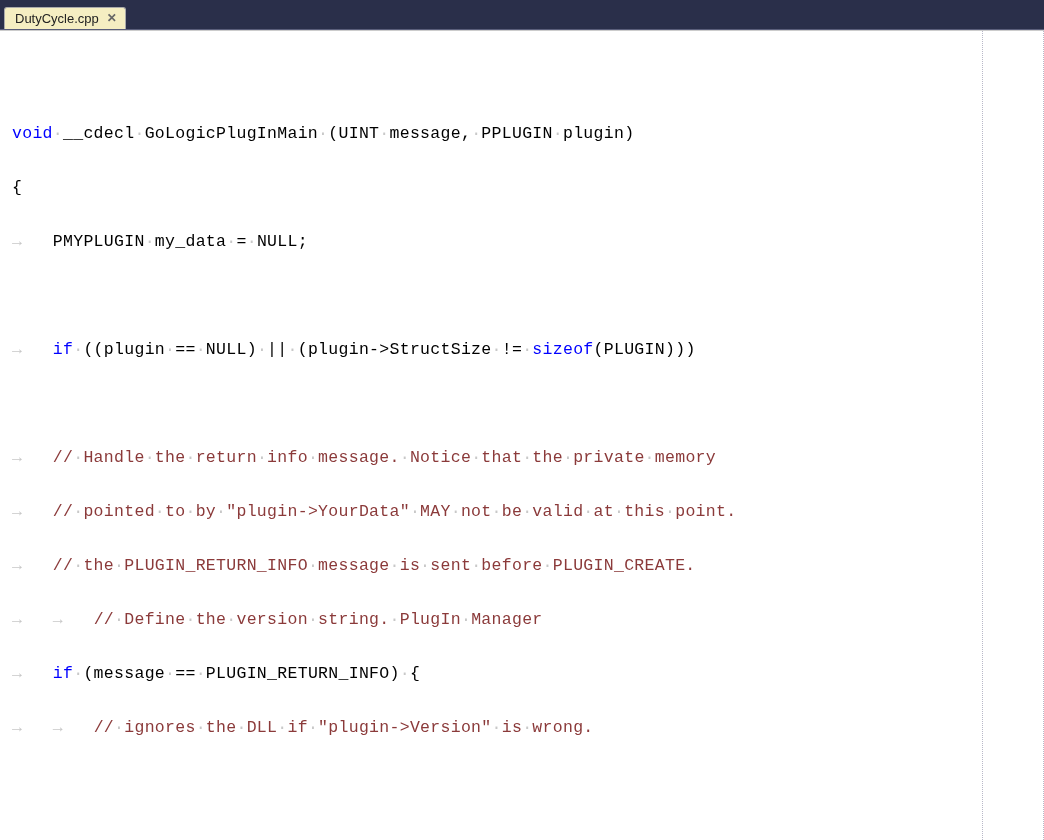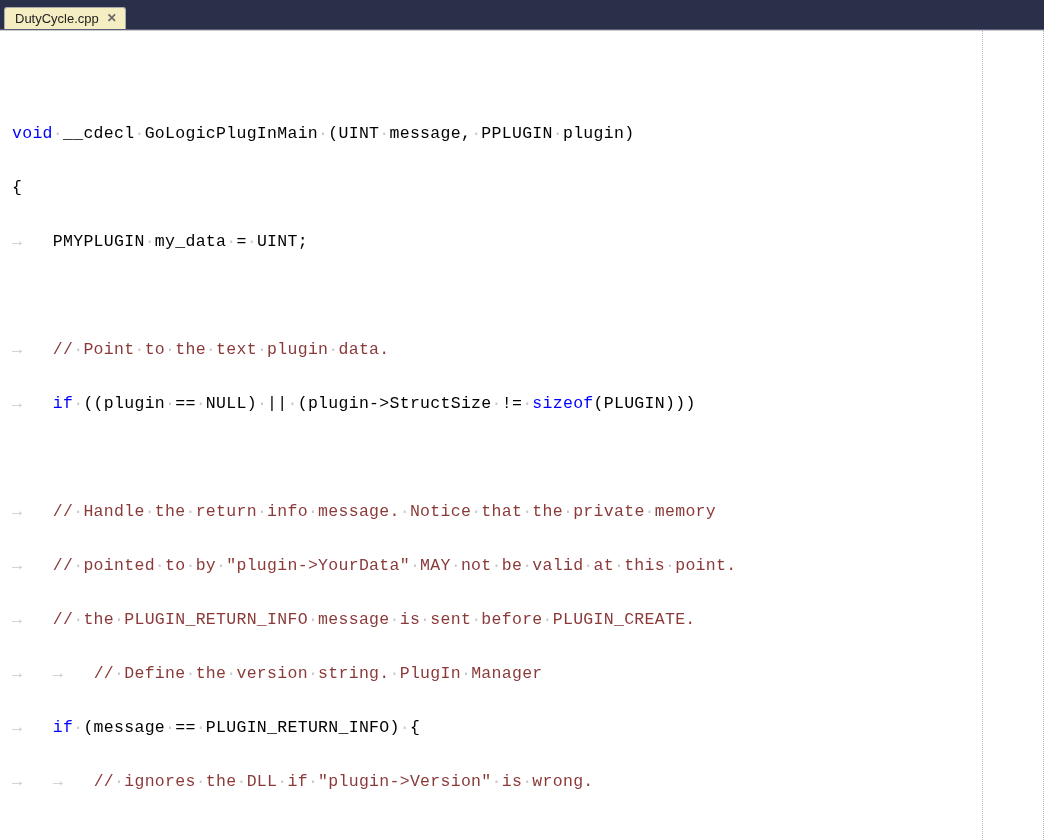--- a/index.html
+++ b/index.html
@@ -80,23 +80,22 @@
     <span class="close">✕</span>
   </div>
 </div>
 
 <div class="editor-wrap">
   <div class="editor">
     <div class="margin-line"></div>
 
 <span class="line"><span class="kw">void</span><span class="ws">·</span><span class="id">__cdecl</span><span class="ws">·</span><span class="id">GoLogicPlugInMain</span><span class="ws">·</span><span class="id">(UINT</span><span class="ws">·</span><span class="id">message,</span><span class="ws">·</span><span class="id">PPLUGIN</span><span class="ws">·</span><span class="id">plugin)</span></span>
 <span class="line"><span class="id">{</span></span>
-<span class="line"><span class="ws">→</span>   <span class="id">PMYPLUGIN</span><span class="ws">·</span><span class="id">my_data</span><span class="ws">·</span><span class="id">=</span><span class="ws">·</span><span class="id">UINT;</span></span>
+<span class="line"><span class="ws">→</span>   <span class="id">PMYPLUGIN</span><span class="ws">·</span><span class="id">my_data</span><span class="ws">·</span><span class="id">=</span><span class="ws">·</span><span class="id">NULL;</span></span>
 <span class="line"></span>
-<span class="line"><span class="ws">→</span>   <span class="cmt"><span>//</span><span class="ws">·</span><span>Point</span><span class="ws">·</span><span>to</span><span class="ws">·</span><span>the</span><span class="ws">·</span><span>text</span><span class="ws">·</span><span>plugin</span><span class="ws">·</span><span>data.</span></span></span>
 <span class="line"><span class="ws">→</span>   <span class="kw">if</span><span class="ws">·</span><span class="id">((plugin</span><span class="ws">·</span><span class="id">==</span><span class="ws">·</span><span class="id">NULL)</span><span class="ws">·</span><span class="id">||</span><span class="ws">·</span><span class="id">(plugin-&gt;StructSize</span><span class="ws">·</span><span class="id">!=</span><span class="ws">·</span><span class="kw">sizeof</span><span class="id">(PLUGIN)))</span></span>
 <span class="line"></span>
 <span class="line"><span class="ws">→</span>   <span class="cmt"><span>//</span><span class="ws">·</span><span>Handle</span><span class="ws">·</span><span>the</span><span class="ws">·</span><span>return</span><span class="ws">·</span><span>info</span><span class="ws">·</span><span>message.</span><span class="ws">·</span><span>Notice</span><span class="ws">·</span><span>that</span><span class="ws">·</span><span>the</span><span class="ws">·</span><span>private</span><span class="ws">·</span><span>memory</span></span></span>
 <span class="line"><span class="ws">→</span>   <span class="cmt"><span>//</span><span class="ws">·</span><span>pointed</span><span class="ws">·</span><span>to</span><span class="ws">·</span><span>by</span><span class="ws">·</span><span>"plugin-&gt;YourData"</span><span class="ws">·</span><span>MAY</span><span class="ws">·</span><span>not</span><span class="ws">·</span><span>be</span><span class="ws">·</span><span>valid</span><span class="ws">·</span><span>at</span><span class="ws">·</span><span>this</span><span class="ws">·</span><span>point.</span></span></span>
 <span class="line"><span class="ws">→</span>   <span class="cmt"><span>//</span><span class="ws">·</span><span>the</span><span class="ws">·</span><span>PLUGIN_RETURN_INFO</span><span class="ws">·</span><span>message</span><span class="ws">·</span><span>is</span><span class="ws">·</span><span>sent</span><span class="ws">·</span><span>before</span><span class="ws">·</span><span>PLUGIN_CREATE.</span></span></span>
 <span class="line"><span class="ws">→</span>   <span class="ws">→</span>   <span class="cmt"><span>//</span><span class="ws">·</span><span>Define</span><span class="ws">·</span><span>the</span><span class="ws">·</span><span>version</span><span class="ws">·</span><span>string.</span><span class="ws">·</span><span>PlugIn</span><span class="ws">·</span><span>Manager</span></span></span>
 <span class="line"><span class="ws">→</span>   <span class="kw">if</span><span class="ws">·</span><span class="id">(message</span><span class="ws">·</span><span class="id">==</span><span class="ws">·</span><span class="id">PLUGIN_RETURN_INFO)</span><span class="ws">·</span><span class="id">{</span></span>
 <span class="line"><span class="ws">→</span>   <span class="ws">→</span>   <span class="cmt"><span>//</span><span class="ws">·</span><span>ignores</span><span class="ws">·</span><span>the</span><span class="ws">·</span><span>DLL</span><span class="ws">·</span><span>if</span><span class="ws">·</span><span>"plugin-&gt;Version"</span><span class="ws">·</span><span>is</span><span class="ws">·</span><span>wrong.</span></span></span>
 
 

